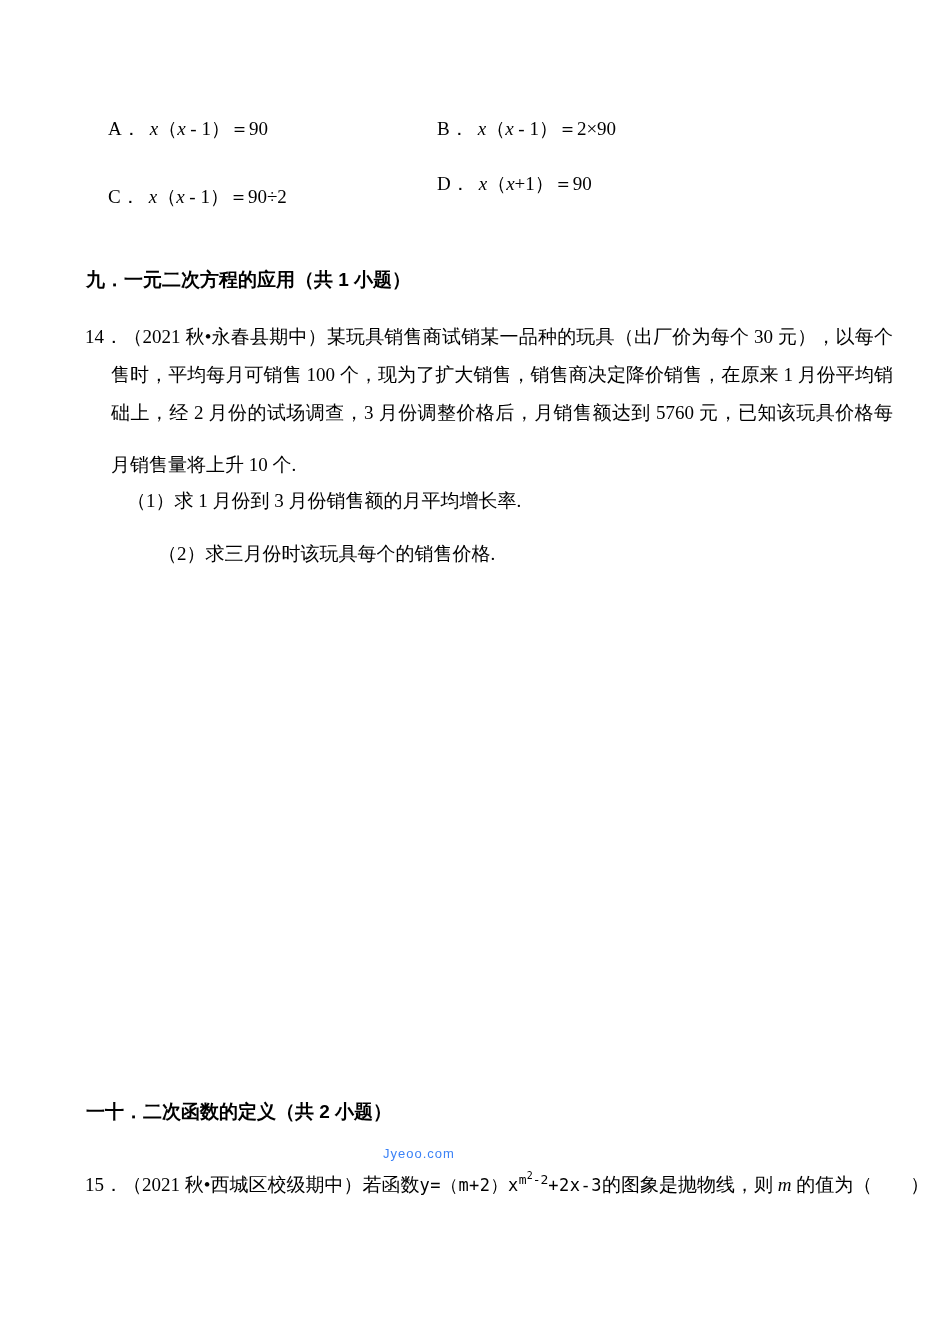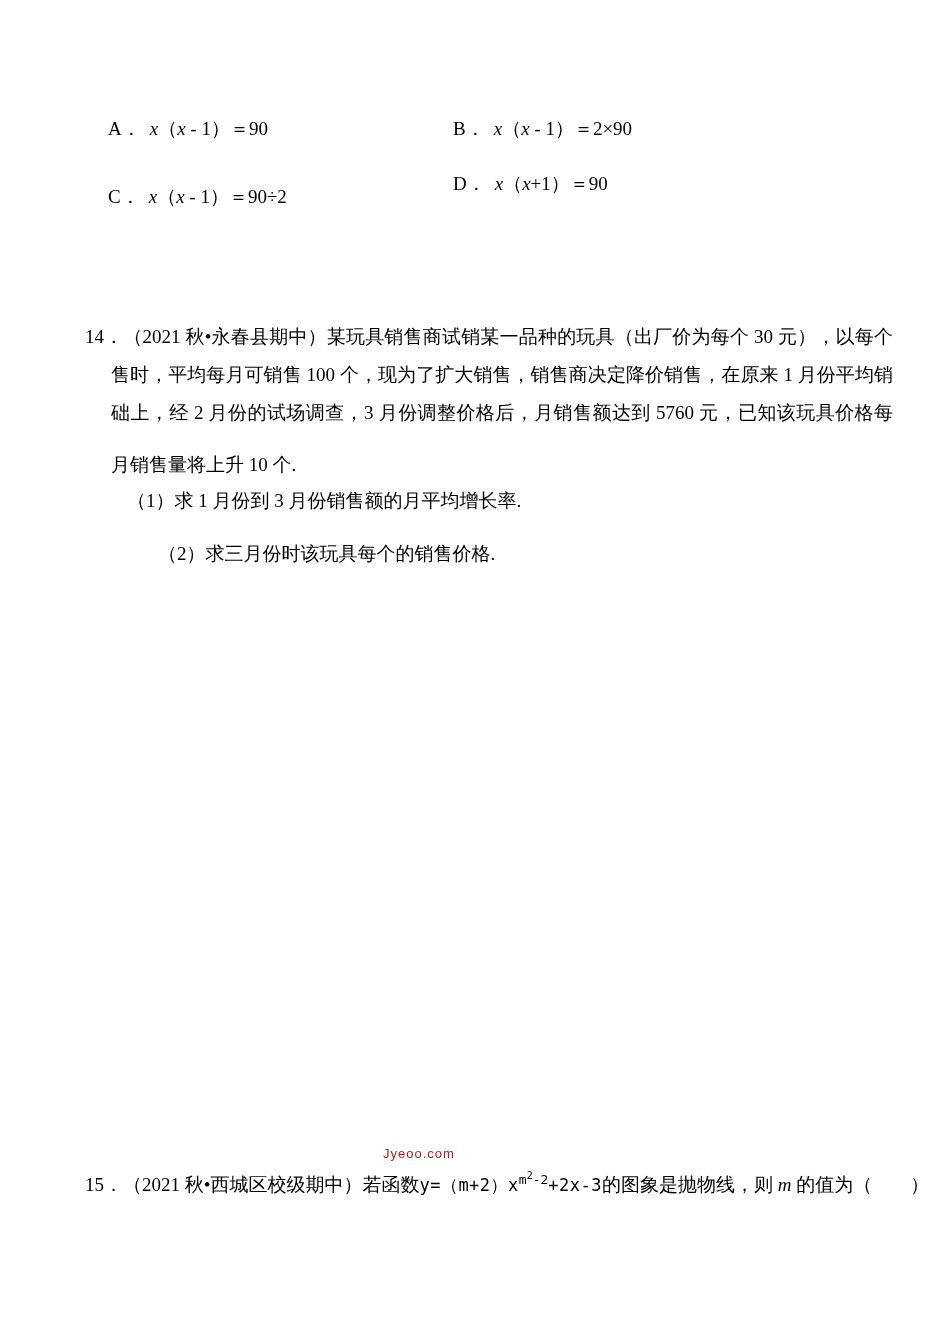--- a/index.html
+++ b/index.html
@@ -40,50 +40,52 @@
   .formula {
     font-family: "DejaVu Sans Mono", "Liberation Mono", monospace;
     font-size: 17px;
     letter-spacing: 0.5px;
   }
   .sup1 { font-size: 13px; vertical-align: 7px; letter-spacing: 0; }
   .sup2 { font-size: 10px; vertical-align: 5px; }
   .watermark {
     font-family: "Liberation Sans", "DejaVu Sans", sans-serif;
     font-size: 13px;
-    color: #b91c1c;
+    color: #3b82f6;
     letter-spacing: 1px;
   }
 </style>
 </head>
 <body>
 
 <div class="page">
 
   <div class="abs option" style="left:108px; top:116px;">
     <span class="opt-label">A．</span><span><i>x</i>（<i>x</i> - 1）＝90</span>
   </div>
-  <div class="abs option" style="left:453px; top:116px;">
+  <div class="abs option" style="left:437px; top:116px;">
     <span class="opt-label">B．</span><span><i>x</i>（<i>x</i> - 1）＝2×90</span>
   </div>
   <div class="abs option" style="left:108px; top:184px;">
     <span class="opt-label">C．</span><span><i>x</i>（<i>x</i> - 1）＝90÷2</span>
   </div>
-  <div class="abs option" style="left:437px; top:171px;margin-left:16px;">
+  <div class="abs option" style="left:437px; top:171px;">
     <span class="opt-label">D．</span><span><i>x</i>（<i>x</i>+1）＝90</span>
   </div>
 
+  <div class="abs section-header" style="left:86px; top:267px;">九．一元二次方程的应用（共 1 小题）</div>
 
   <div class="abs wrap-line" style="left:85px; top:324px; width:808px;">14．（2021 秋•永春县期中）某玩具销售商试销某一品种的玩具（出厂价为每个 30 元），以每个 40 元销</div>
   <div class="abs wrap-line" style="left:111px; top:362px; width:782px;">售时，平均每月可销售 100 个，现为了扩大销售，销售商决定降价销售，在原来 1 月份平均销售量的基</div>
   <div class="abs wrap-line" style="left:111px; top:400px; width:782px;">础上，经 2 月份的试场调查，3 月份调整价格后，月销售额达到 5760 元，已知该玩具价格每个下降 1 元，</div>
   <div class="abs body-text" style="left:111px; top:438px;margin-top:14px;">月销售量将上升 10 个.</div>
   <div class="abs body-text" style="left:127px; top:488px;">（1）求 1 月份到 3 月份销售额的月平均增长率.</div>
   <div class="abs body-text" style="left:111px; top:541px;margin-left:47px;">（2）求三月份时该玩具每个的销售价格.</div>
 
+  <div class="abs section-header" style="left:86px; top:1099px;">一十．二次函数的定义（共 2 小题）</div>
 
   <div class="abs watermark" style="left:383px; top:1146px;">Jyeoo.com</div>
 
   <div class="abs q15-row" style="left:85px; top:1163px;">
     <span>15．（2021 秋•西城区校级期中）若函数</span><span class="formula"><span>y=（m+2）x</span><span class="sup1"><span>m</span><span class="sup2">2</span><span>-2</span></span><span>+2x-3</span></span><span>的图象是抛物线，则 <i>m</i> 的值为（　　）</span>
   </div>
 
 </div>
 
 </body></html>

